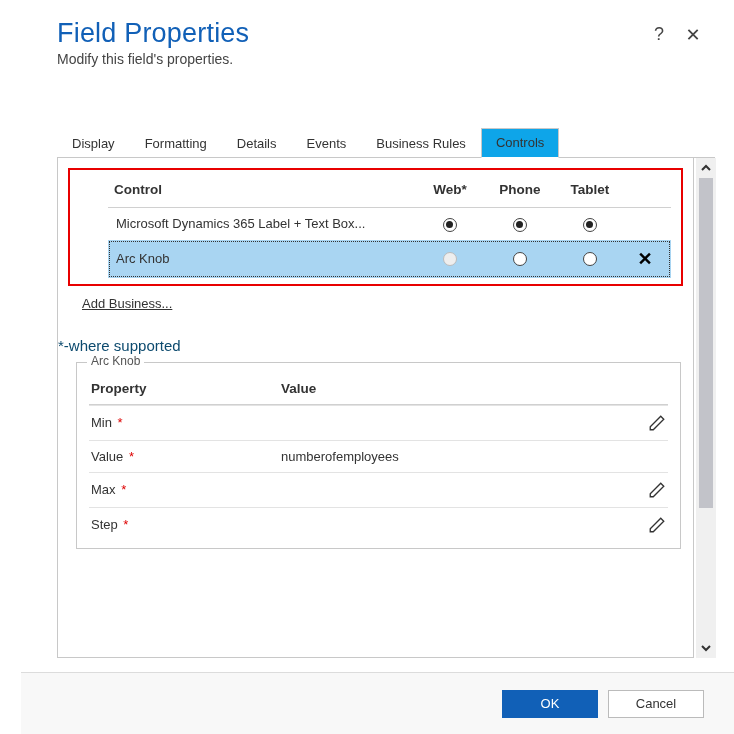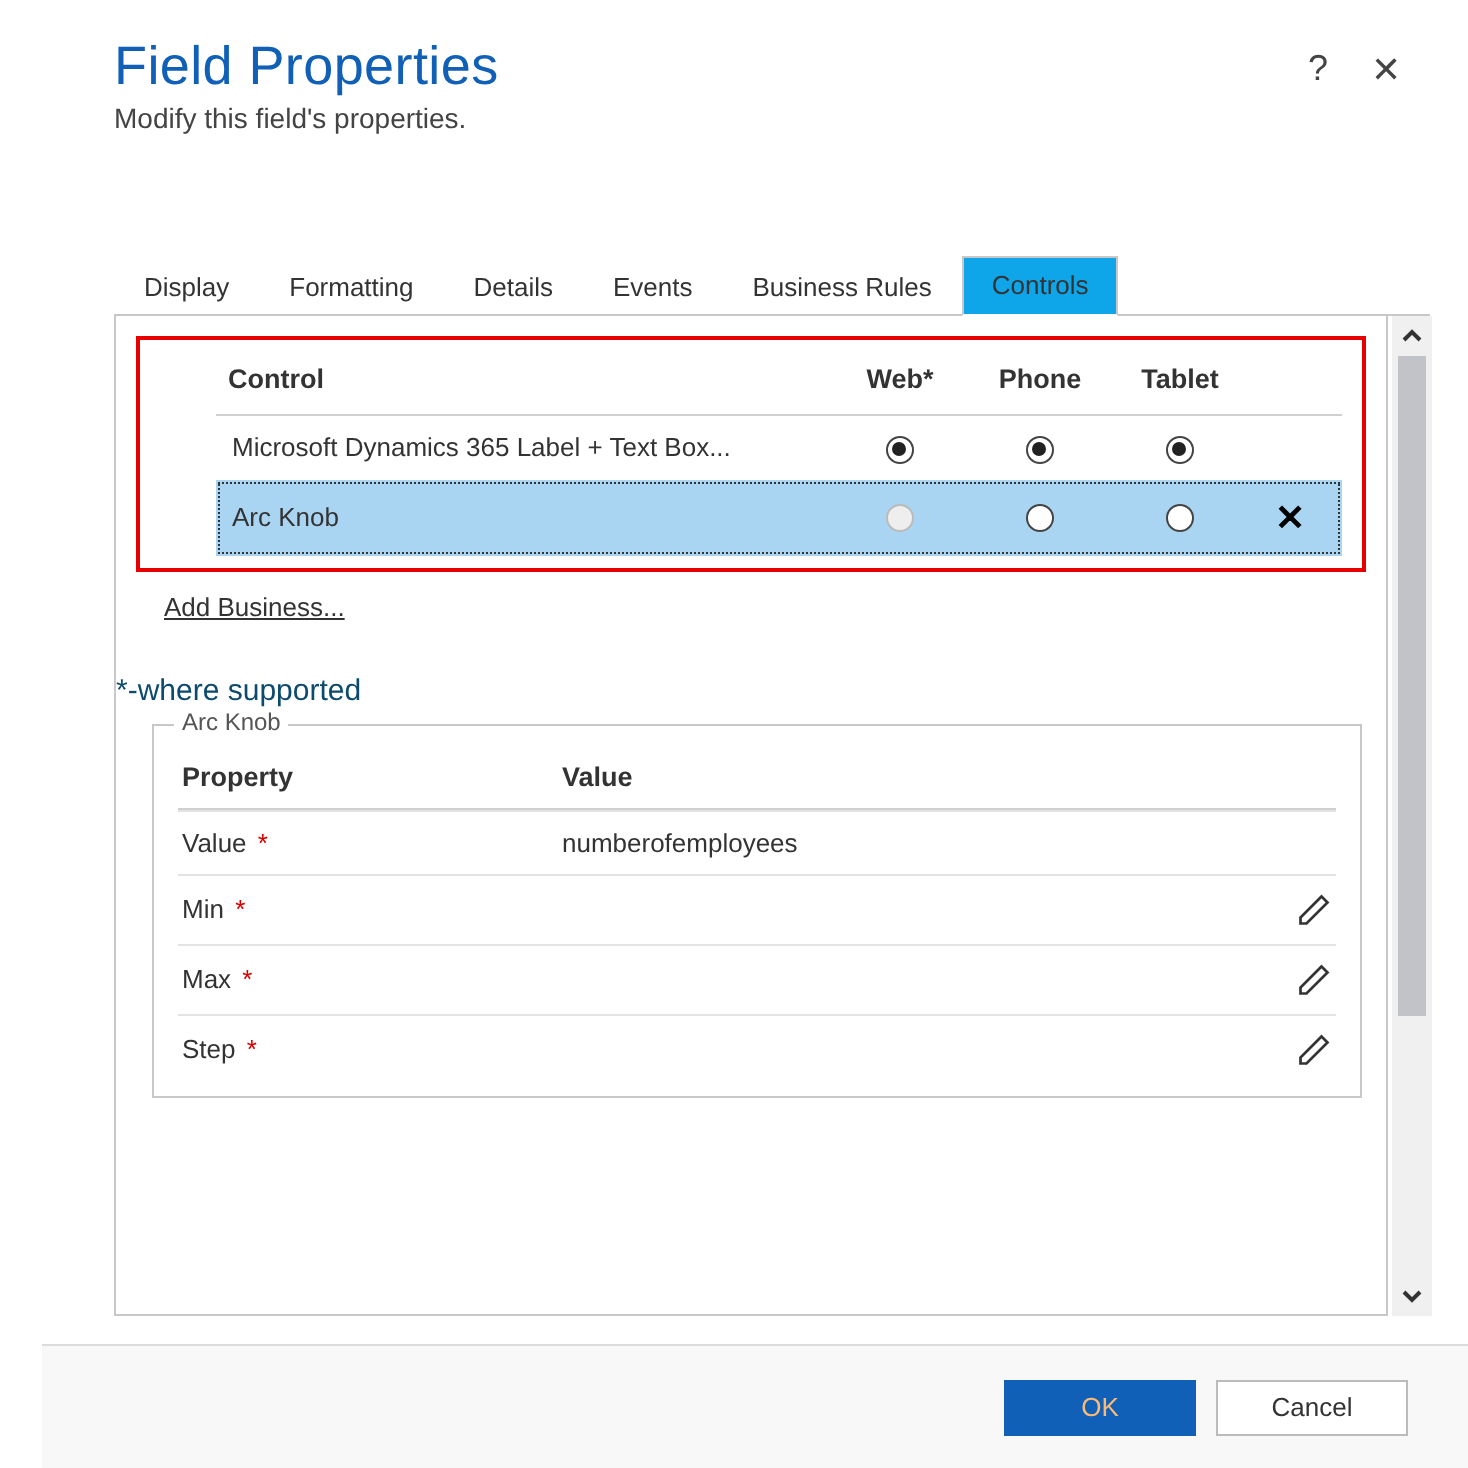--- a/index.html
+++ b/index.html
@@ -233,21 +233,21 @@
     font-size: 13px;
     display: inline-flex;
     align-items: center;
     justify-content: center;
     cursor: pointer;
     border: 1px solid #bbb;
     background: #fff;
   }
   .btn.primary {
     background: #1160B7;
-    color: #fdba74;
+    color: #ffffff;
     border-color: #1160B7;
   }
 </style>
 </head>
 <body>
 
 <div class="dialog">
 
   <div class="title-row">
     <div class="title-text">
@@ -308,31 +308,31 @@
       <div class="fieldset">
         <div class="fieldset-legend">Arc Knob</div>
 
         <div class="prop-header">
           <div>Property</div>
           <div>Value</div>
           <div></div>
         </div>
 
         <div class="prop-row">
-          <div><span>Value</span><span class="req"> *</span></div>
-          <div>numberofemployees</div>
-          <div></div>
-        </div>
-
-        <div class="prop-row">
           <div><span>Min</span><span class="req"> *</span></div>
           <div></div>
           <svg class="edit-icon" viewBox="0 0 24 24" fill="none" stroke="currentColor" stroke-width="1.8">
               <path d="M17 3l4 4L7 21H3v-4L17 3z"></path>
             </svg>
+        </div>
+
+        <div class="prop-row">
+          <div><span>Value</span><span class="req"> *</span></div>
+          <div>numberofemployees</div>
+          <div></div>
         </div>
 
         <div class="prop-row">
           <div><span>Max</span><span class="req"> *</span></div>
           <div></div>
           <svg class="edit-icon" viewBox="0 0 24 24" fill="none" stroke="currentColor" stroke-width="1.8">
               <path d="M17 3l4 4L7 21H3v-4L17 3z"></path>
             </svg>
         </div>
 

